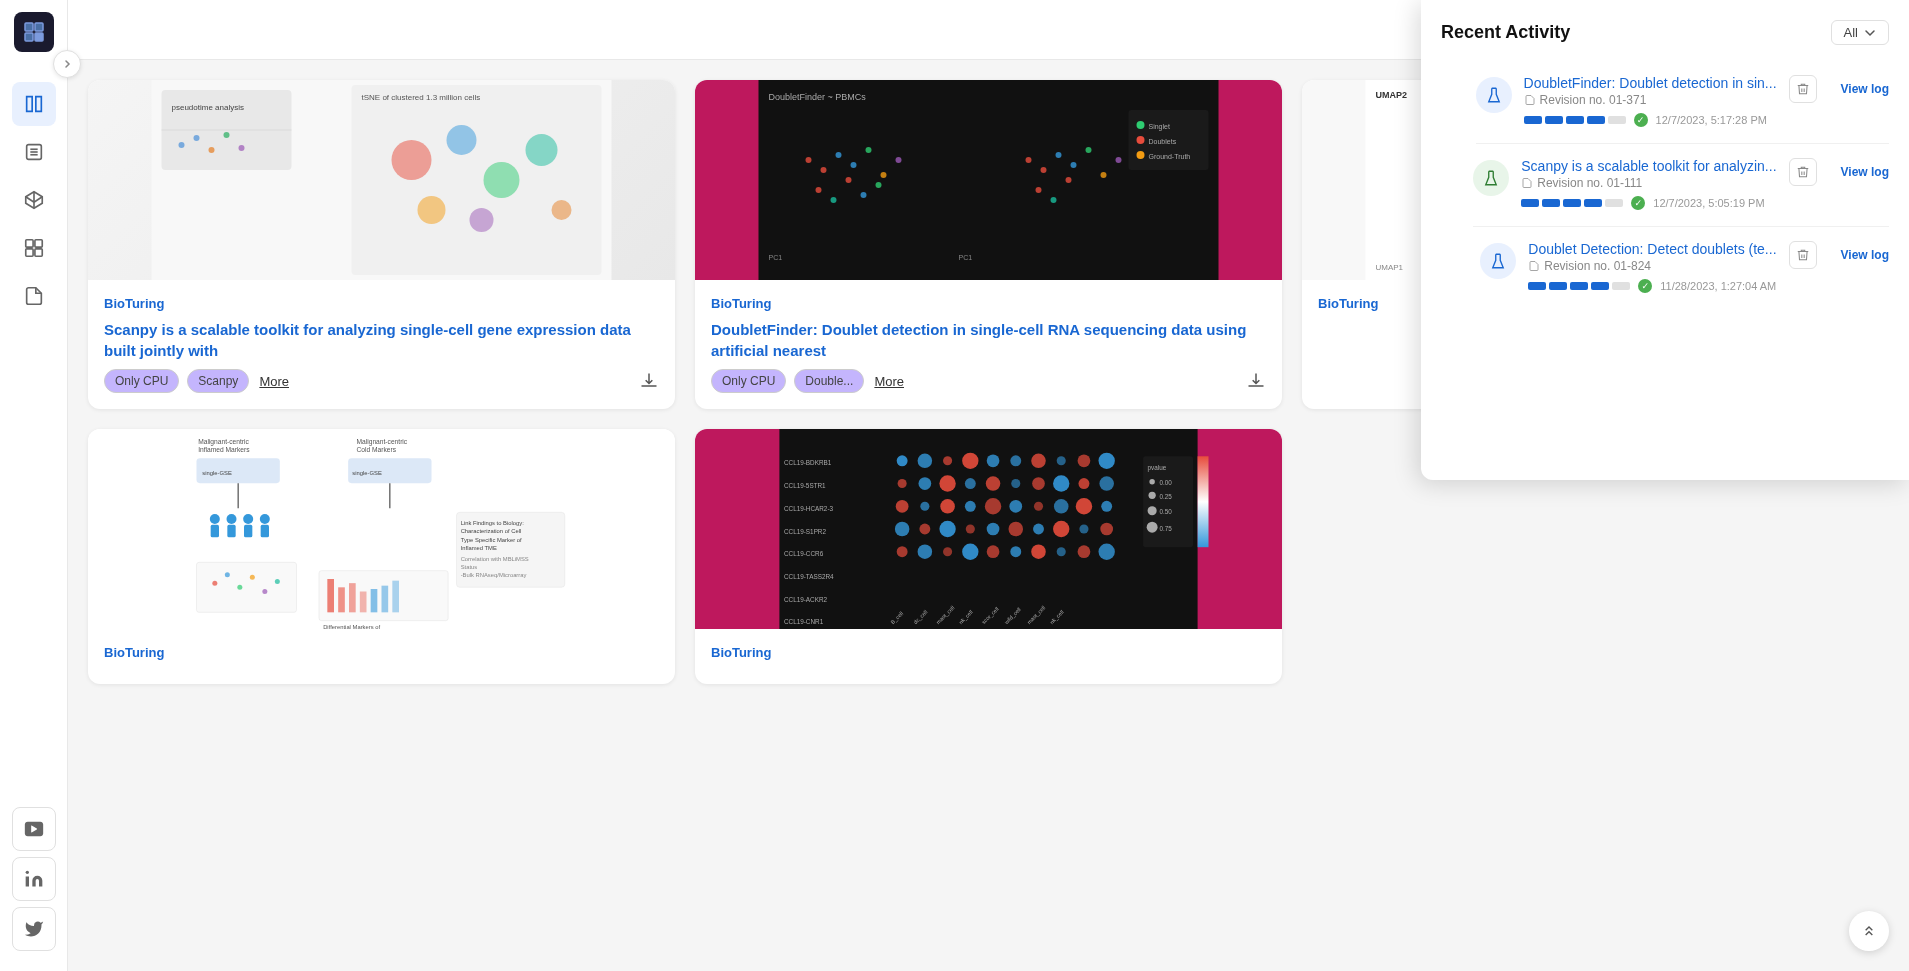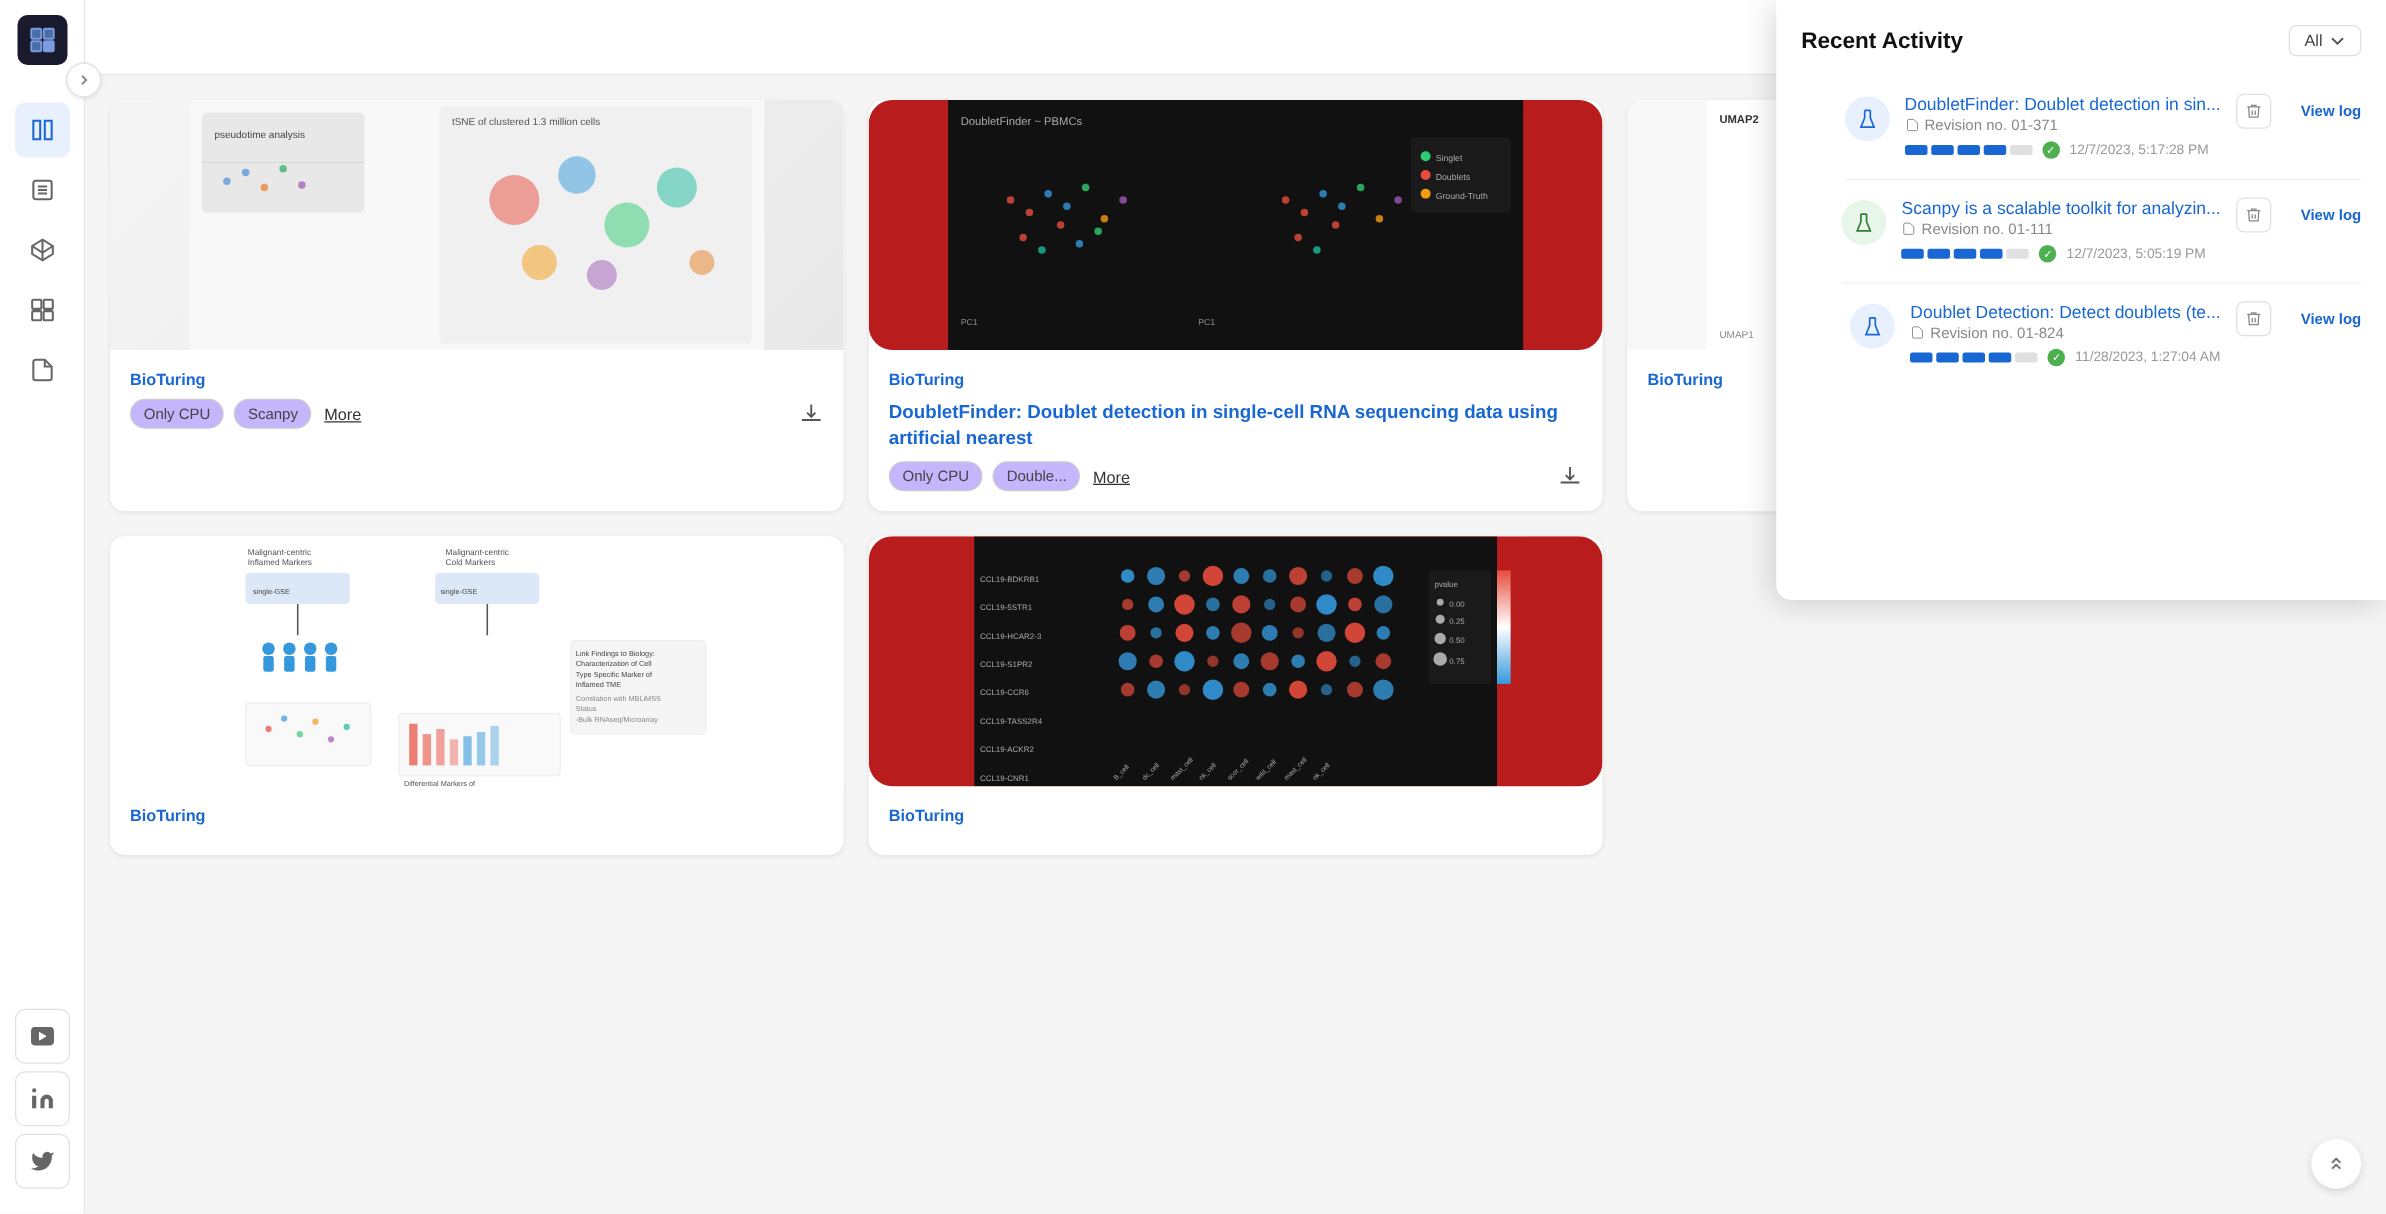--- a/index.html
+++ b/index.html
@@ -155,21 +155,21 @@
     }
     .card-image {
       width: 100%;
       height: 200px;
       background: #e0e0e0;
       overflow: hidden;
       position: relative;
     }
     
     .card-img-1 { background: linear-gradient(135deg, #f5f5f5 0%, #e8e8e8 100%); }
-    .card-img-2 { background: #b91c1c; border-radius: 19px; }
+    .card-img-2 { background: #be185d; }
 
     .card-body {
       padding: 16px;
       flex: 1;
       display: flex;
       flex-direction: column;
     }
     .card-brand {
       font-size: 13px;
       font-weight: 600;
@@ -479,20 +479,21 @@
           <circle cx="310" cy="60" r="15" fill="#3498db" opacity="0.5"></circle>
           <circle cx="350" cy="100" r="18" fill="#2ecc71" opacity="0.5"></circle>
           <circle cx="280" cy="130" r="14" fill="#f39c12" opacity="0.5"></circle>
           <circle cx="330" cy="140" r="12" fill="#9b59b6" opacity="0.5"></circle>
           <circle cx="390" cy="70" r="16" fill="#1abc9c" opacity="0.5"></circle>
           <circle cx="410" cy="130" r="10" fill="#e67e22" opacity="0.5"></circle>
         </svg>
       </div>
       <div class="card-body">
         <div class="card-brand">BioTuring</div>
+        <div class="card-title">Scanpy is a scalable toolkit for analyzing single-cell gene expression data built jointly with</div>
         <div class="card-footer">
           <span class="card-tag">Only CPU</span>
           <span class="card-tag">Scanpy</span>
           <span class="card-more">More</span>
           <div class="card-download">
             <svg width="20" height="20" viewBox="0 0 24 24" fill="none" stroke="currentColor" stroke-width="1.8">
               <path d="M12 3v12M8 11l4 4 4-4M3 18h18"></path>
             </svg>
           </div>
         </div>

